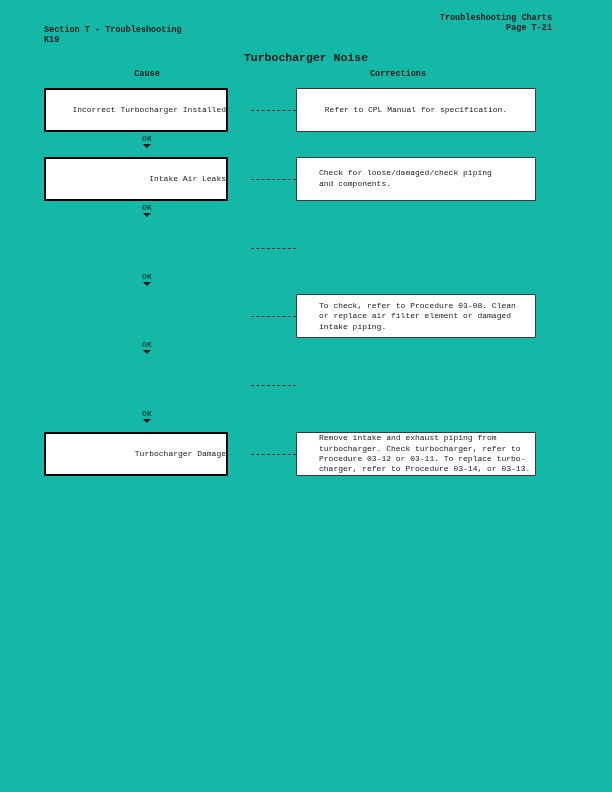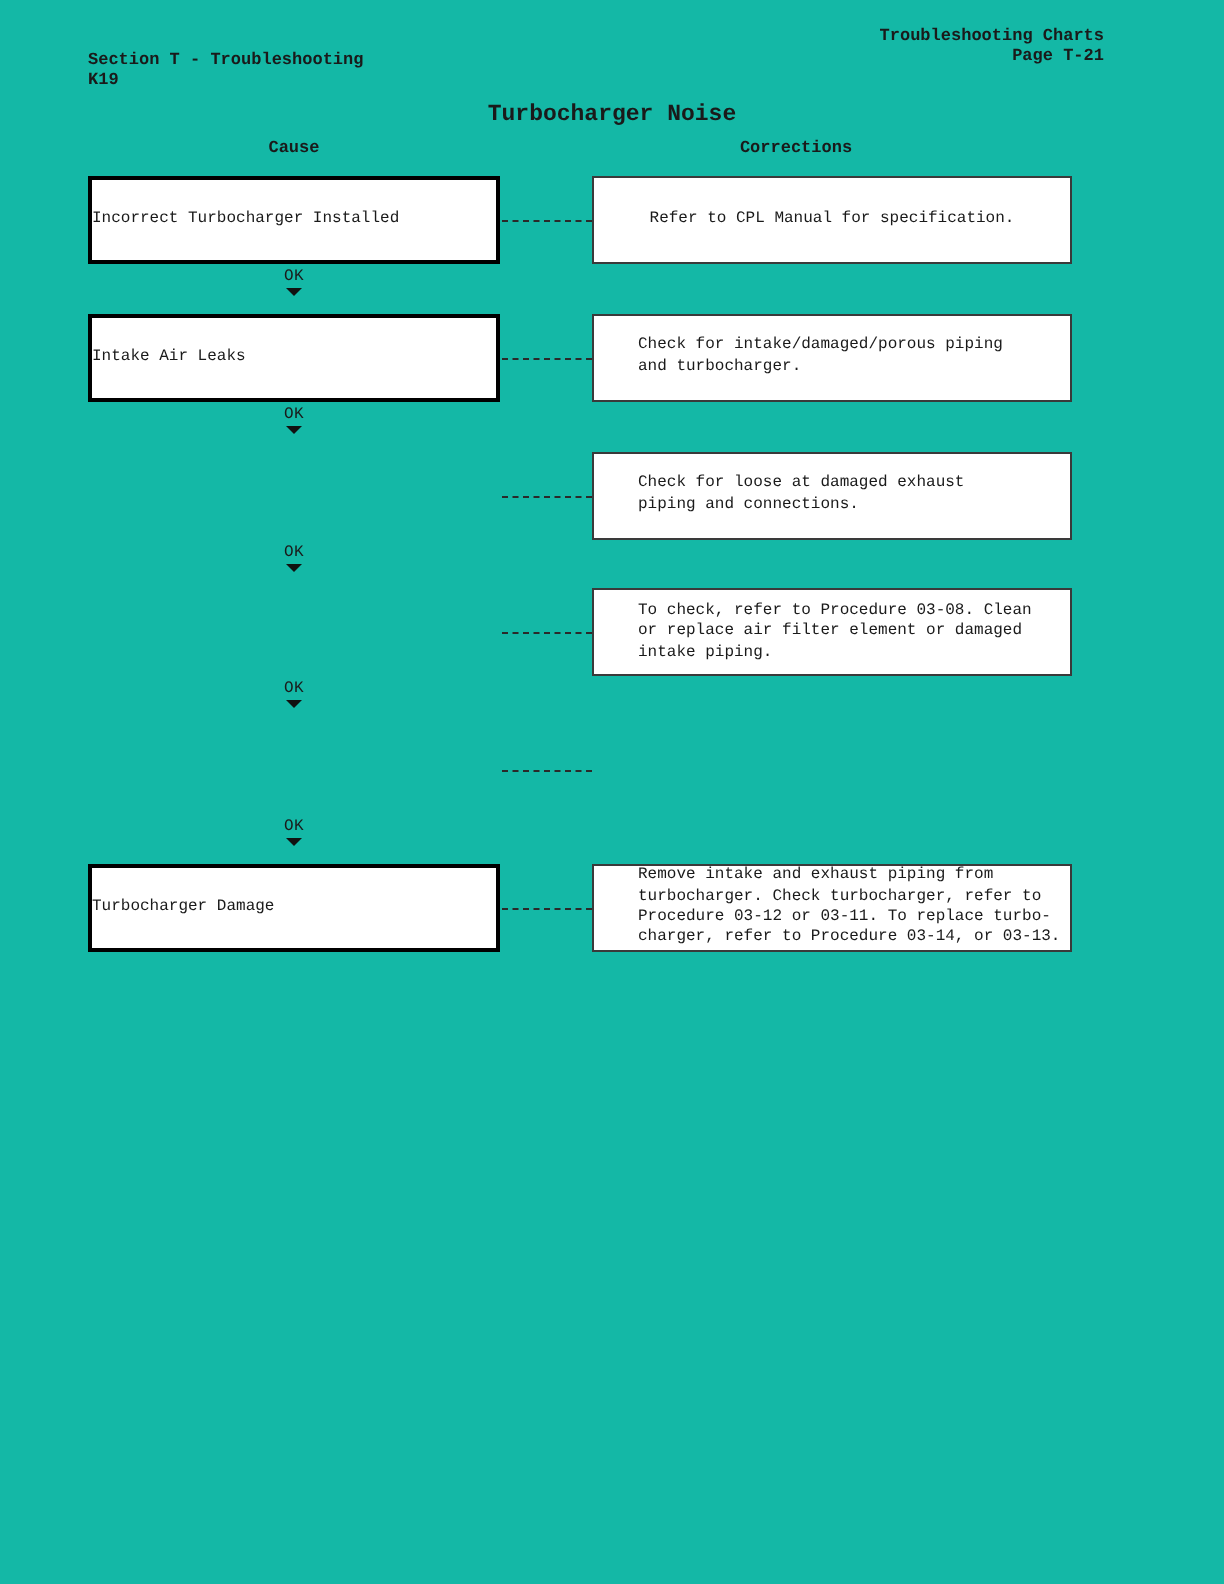--- a/index.html
+++ b/index.html
@@ -33,23 +33,23 @@
     position: absolute; top: 69px;
     font-size: 8.5px; font-weight: bold; text-align: center;
   }
   .col-label.cause-col { left: 44px; width: 206px; }
   .col-label.corr-col  { left: 296px; width: 204px; }
   
   .rows { position: absolute; left: 0; top: 88px; width: 612px; }
   .row { position: relative; height: 68.8px; }
   .cause-box {
     position: absolute; left: 44px; top: 0;
-    width: 206px; height: 44px;
+    width: 184px; height: 44px;
     border: 2px solid #000;
-    display: flex; align-items: center; justify-content: flex-start;
+    display: flex; align-items: center; justify-content: flex-end;
     text-align: center;
     font-size: 8px; line-height: 10px;
     background: #fff;
   }
   .corr-box {
     position: absolute; left: 296px; top: 0;
     width: 240px; height: 44px;
     border: 1px solid #3a3a3a;
     display: flex; flex-direction: column; justify-content: center;
     align-items: flex-start;
@@ -110,34 +110,30 @@
           <div class="ok-text">OK</div>
           <div class="arrow"></div>
         </div>
       </div>
       <div class="row">
         <div class="cause-box">
           <span>Intake Air Leaks</span>
         </div>
         <div class="connector"></div>
         <div class="corr-box">
-          <div class="corr-line">Check for intake/damaged/porous piping</div>
-          <div class="corr-line">and turbocharger.</div>
+          <div class="corr-line">Check for loose/damaged/check piping</div>
+          <div class="corr-line">and components.</div>
         </div>
         <div class="ok-area">
           <div class="ok-text">OK</div>
           <div class="arrow"></div>
         </div>
       </div>
       <div class="row">
         <div class="connector"></div>
-        <div class="corr-box">
-          <div class="corr-line">Check for loose at damaged exhaust</div>
-          <div class="corr-line">piping and connections.</div>
-        </div>
         <div class="ok-area">
           <div class="ok-text">OK</div>
           <div class="arrow"></div>
         </div>
       </div>
       <div class="row">
         <div class="connector"></div>
         <div class="corr-box">
           <div class="corr-line">To check, refer to Procedure 03-08. Clean</div>
           <div class="corr-line">or replace air filter element or damaged</div>

